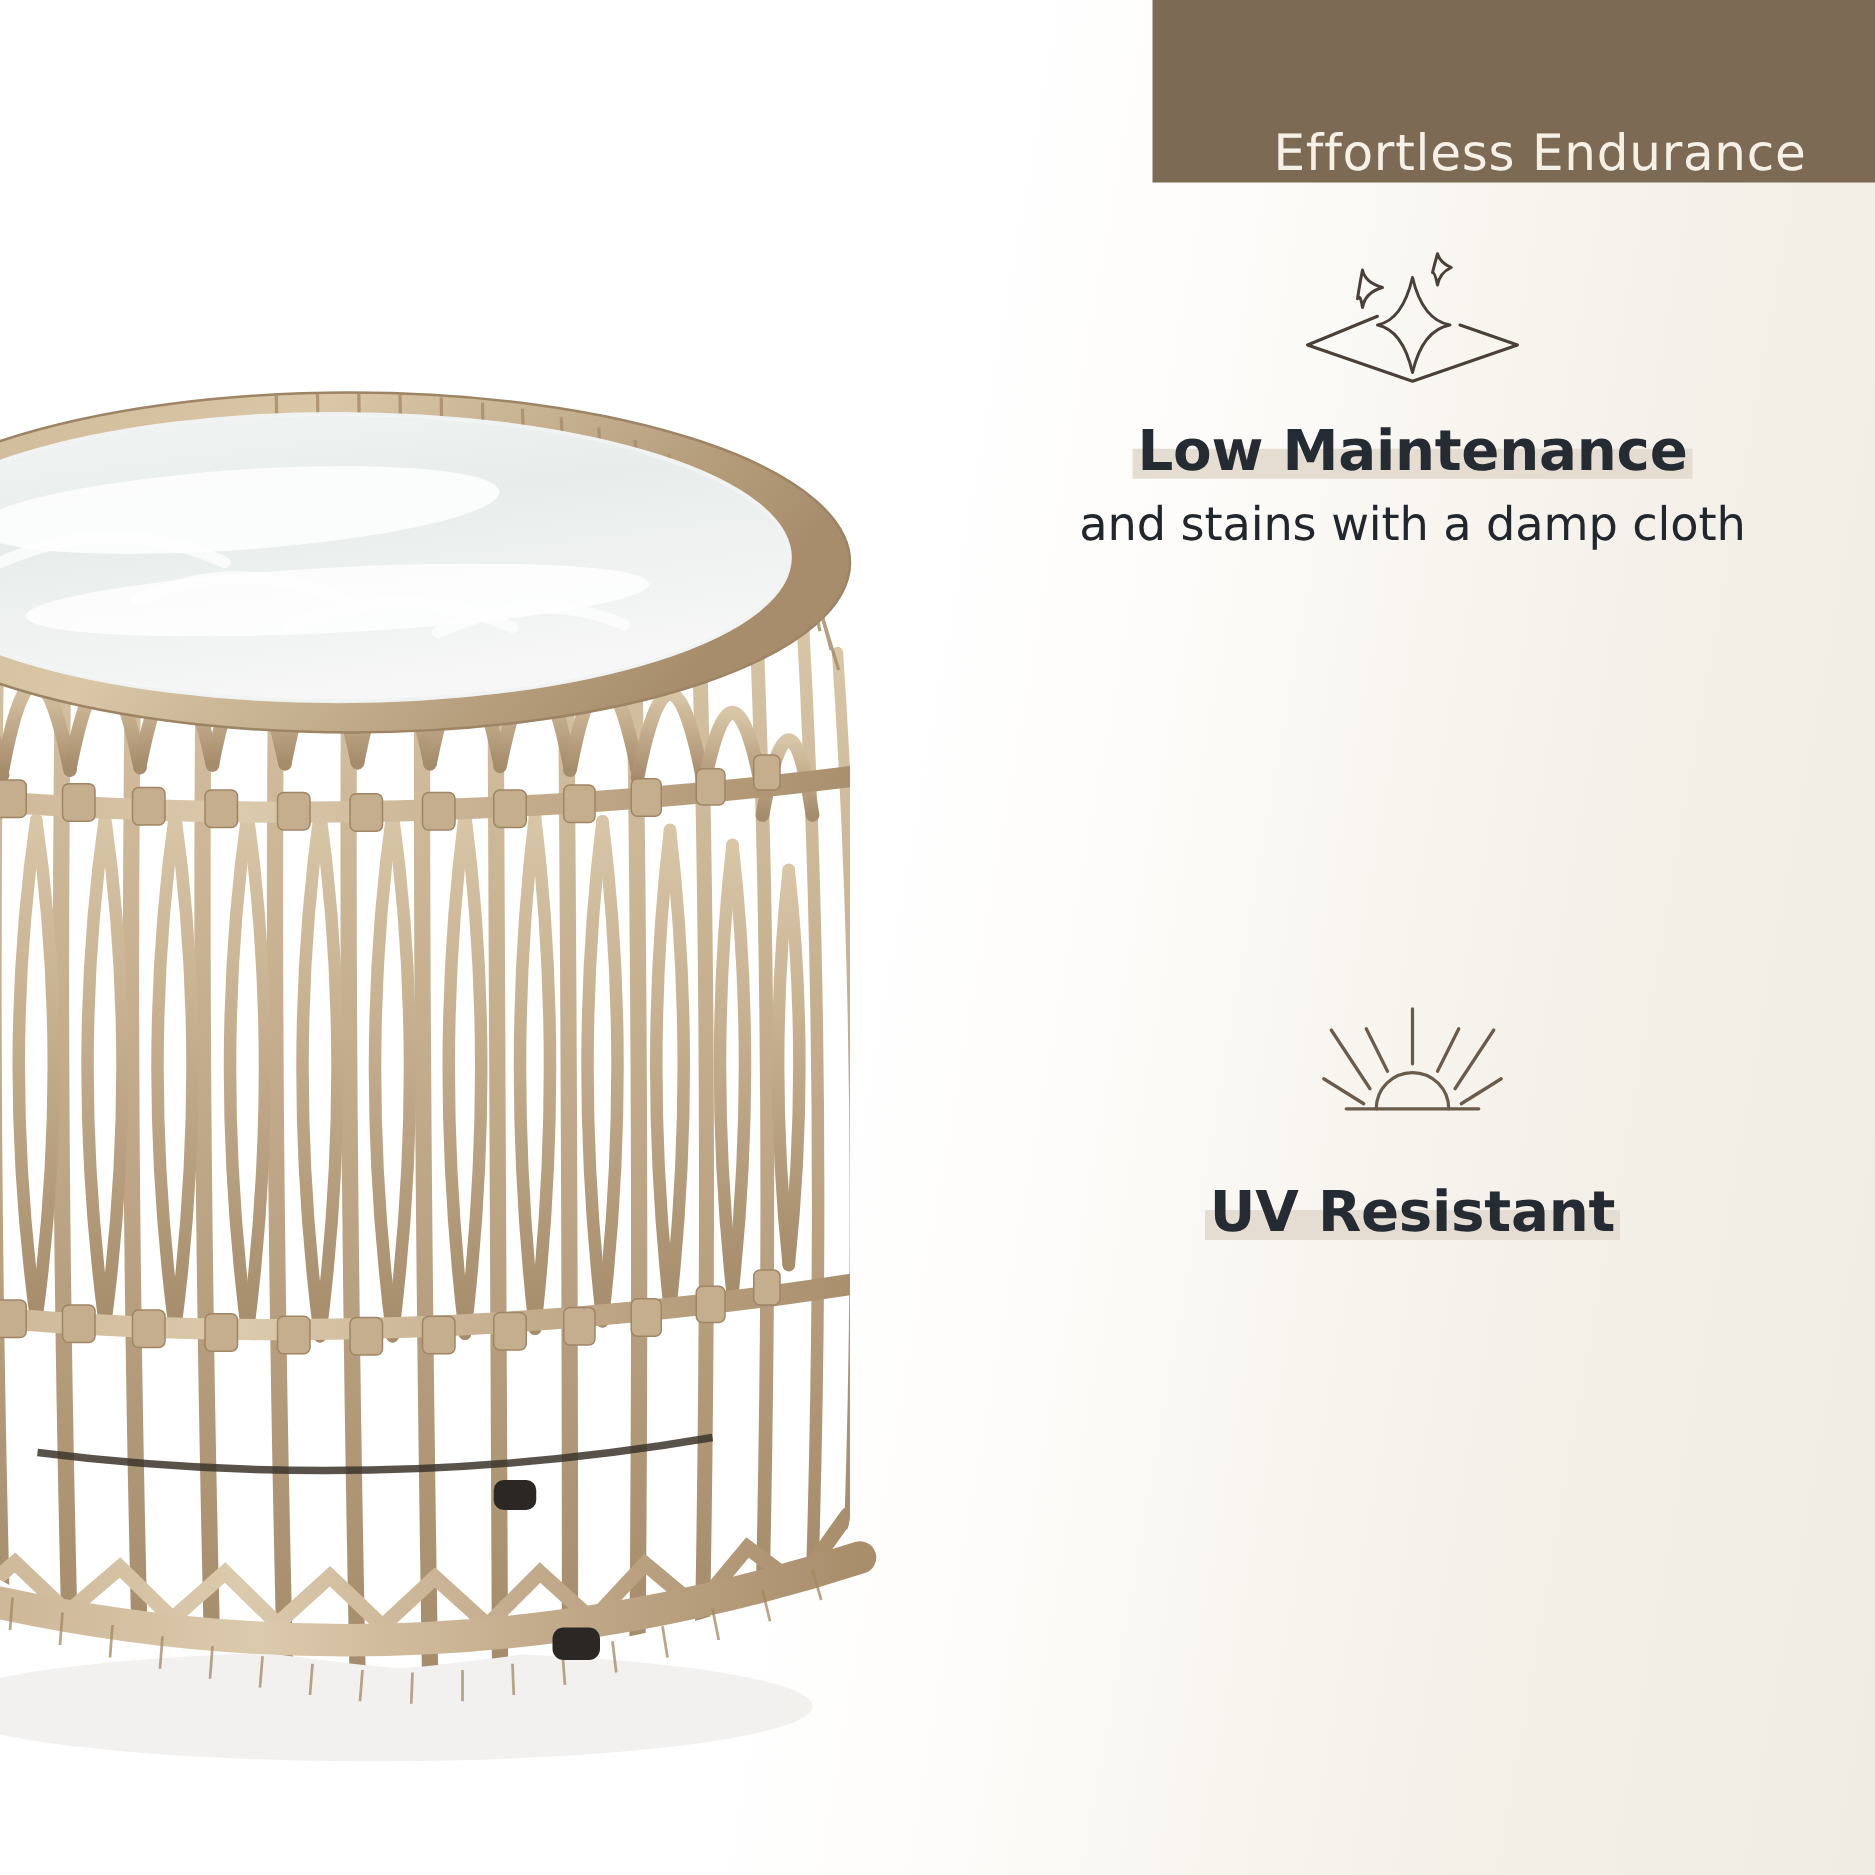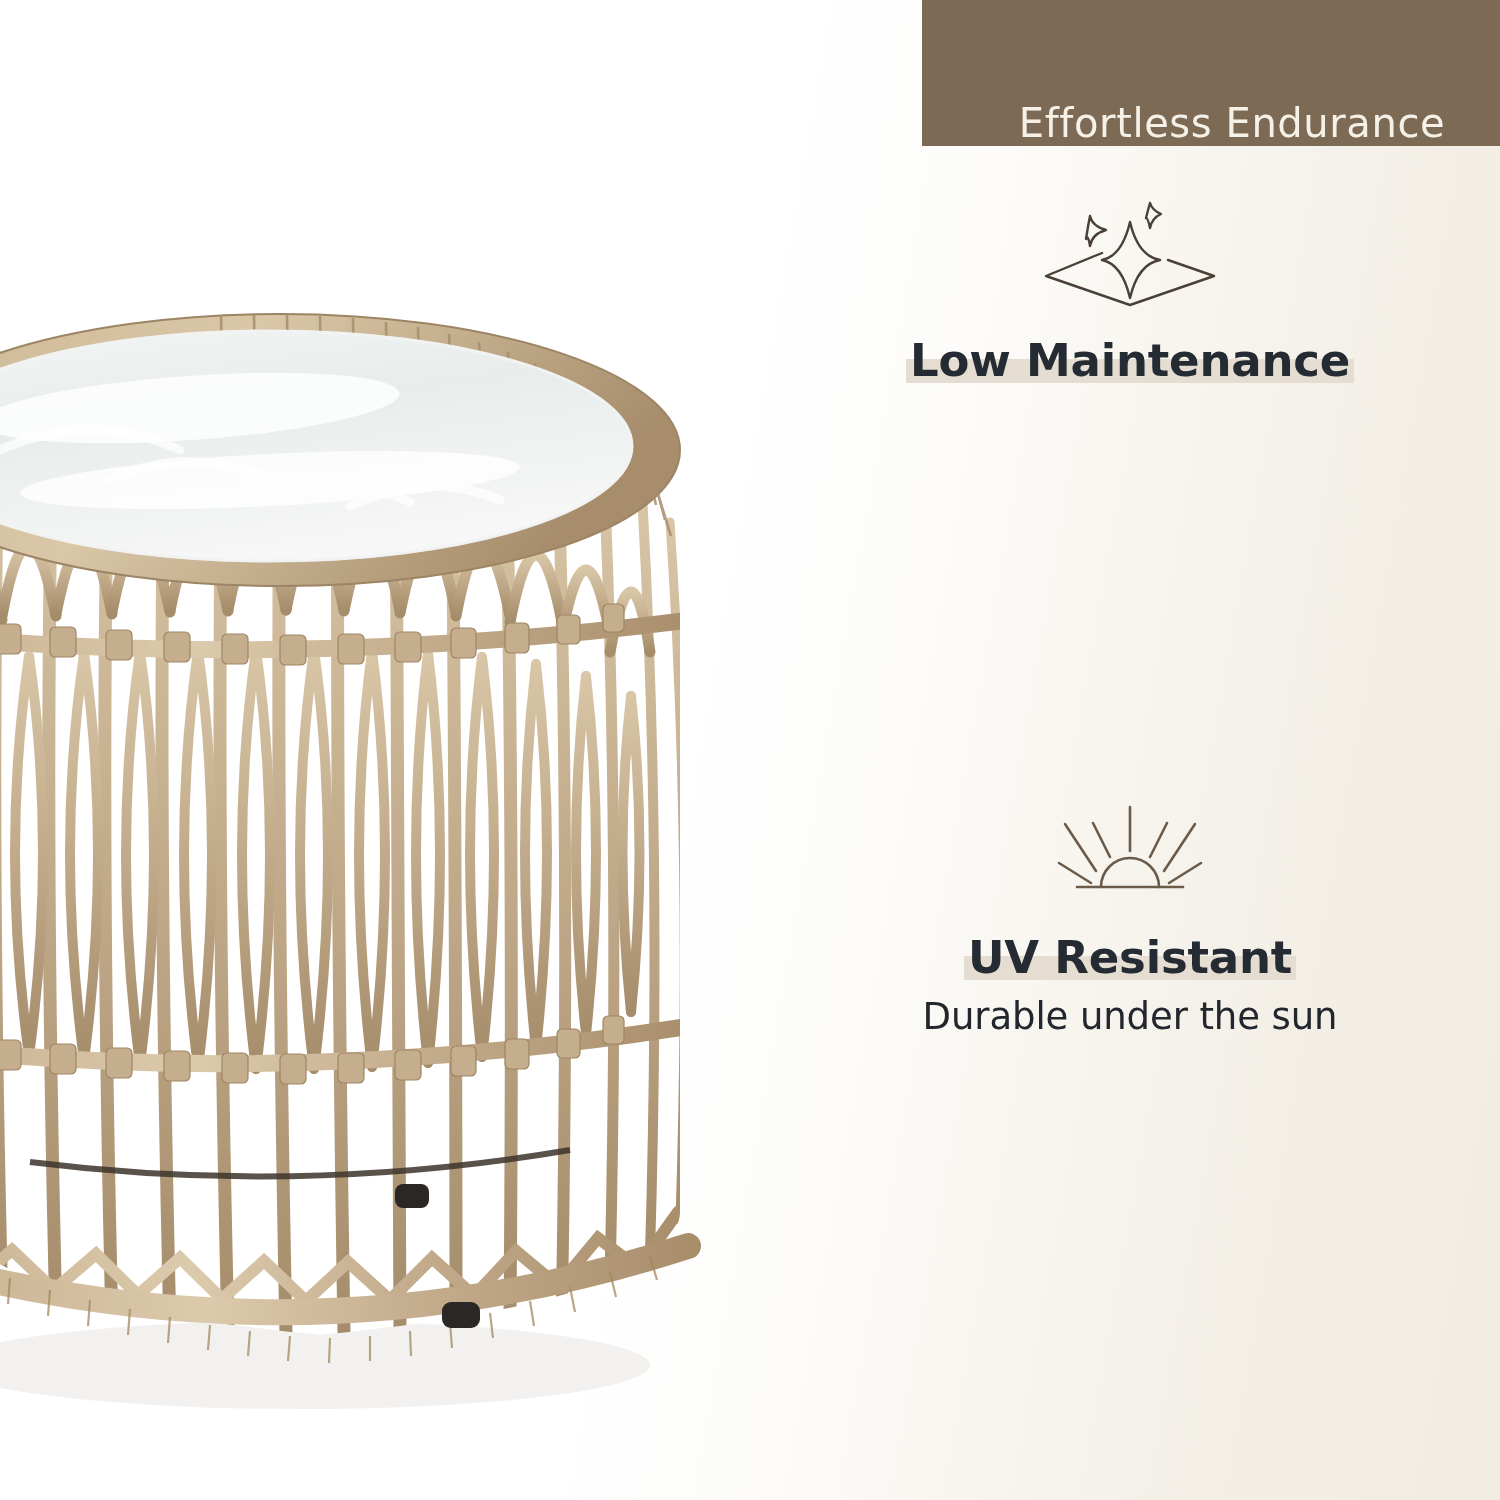--- a/index.html
+++ b/index.html
@@ -37,21 +37,21 @@
   #features{
     position:absolute;left:760px;top:176px;width:740px;height:1180px;
     display:flex;flex-direction:column;
   }
   .feature{
     flex:1 1 0;display:flex;flex-direction:column;
     align-items:center;justify-content:flex-start;
     text-align:center;
   }
   .feature.f1{padding-top:24px;}
-  .feature.f2{padding-top:42px;}
+  .feature.f2{padding-top:42px;gap:12px;}
   .feature.f3{padding-top:38px;}
   .ficon{display:block;margin:0 auto;}
   .fi1{margin-bottom:26px;}
   .fi2{margin-bottom:30px;}
   .fi3{margin-bottom:26px;}
 
   .f-title-wrap{position:relative;display:inline-block;margin:0 auto;}
   .f-title-hl{
     position:absolute;left:-4px;right:-4px;bottom:2px;height:24px;
     background:#e6ddd2;z-index:0;
@@ -313,20 +313,21 @@
           <path d="M 46 39 Q 48 26 50 16 Q 52 26 66 30 Q 52 34 50 46 Q 48 34 46 39 Z"></path>
           <path d="M 106 18 Q 108 10 110 3 Q 112 10 121 14 Q 112 18 110 28 Q 108 18 106 18 Z"></path>
           <path d="M 62 60 Q 82 56 90 22 Q 98 56 120 60 Q 98 64 90 98 Q 82 64 62 60 Z"></path>
         </g>
       </svg>
       <div class="f-title-wrap">
         <span class="f-title-hl"></span>
         <span class="f-title">Low Maintenance</span>
       </div>
       <div class="f-sub">
+        <span class="l">and stains with a damp cloth</span>
       </div>
     </div>
 
     <div class="feature f2">
       <svg class="ficon fi2" width="150" height="106" viewBox="0 0 150 106">
         <g fill="none" stroke="#6b5b4b" stroke-width="2.6" stroke-linecap="round">
           <path d="M 46 88 A 29 29 0 0 1 104 88"></path>
           <line x1="22" y1="88" x2="128" y2="88"></line>
           <line x1="75" y1="52" x2="75" y2="8"></line>
           <line x1="55" y1="58" x2="38" y2="24"></line>
@@ -334,20 +335,17 @@
           <line x1="41" y1="72" x2="10" y2="25"></line>
           <line x1="109" y1="72" x2="140" y2="25"></line>
           <line x1="36" y1="84" x2="4" y2="64"></line>
           <line x1="114" y1="84" x2="146" y2="64"></line>
         </g>
       </svg>
       <div class="f-title-wrap">
         <span class="f-title-hl"></span>
         <span class="f-title">UV Resistant</span>
       </div>
-      <div class="f-sub">
-        <span class="l">Durable under the sun</span>
-      </div>
     </div>
 
 
   </div>
 </div>
 
 </body></html>

